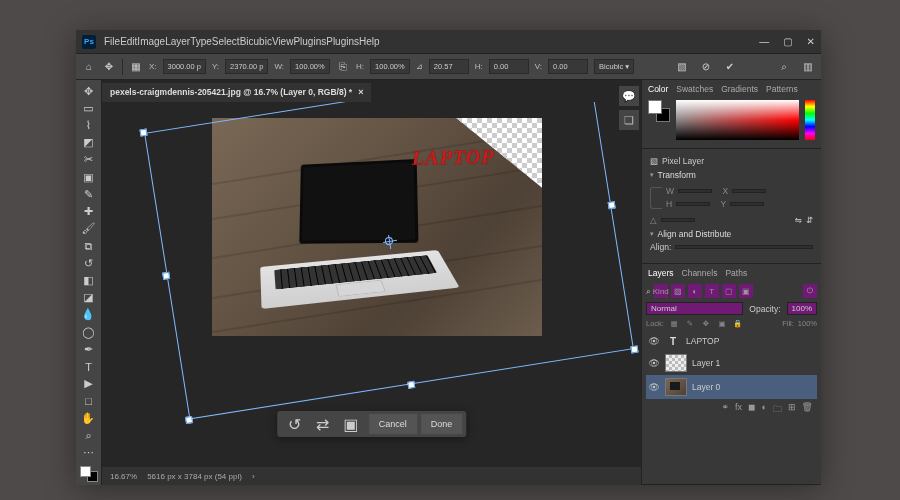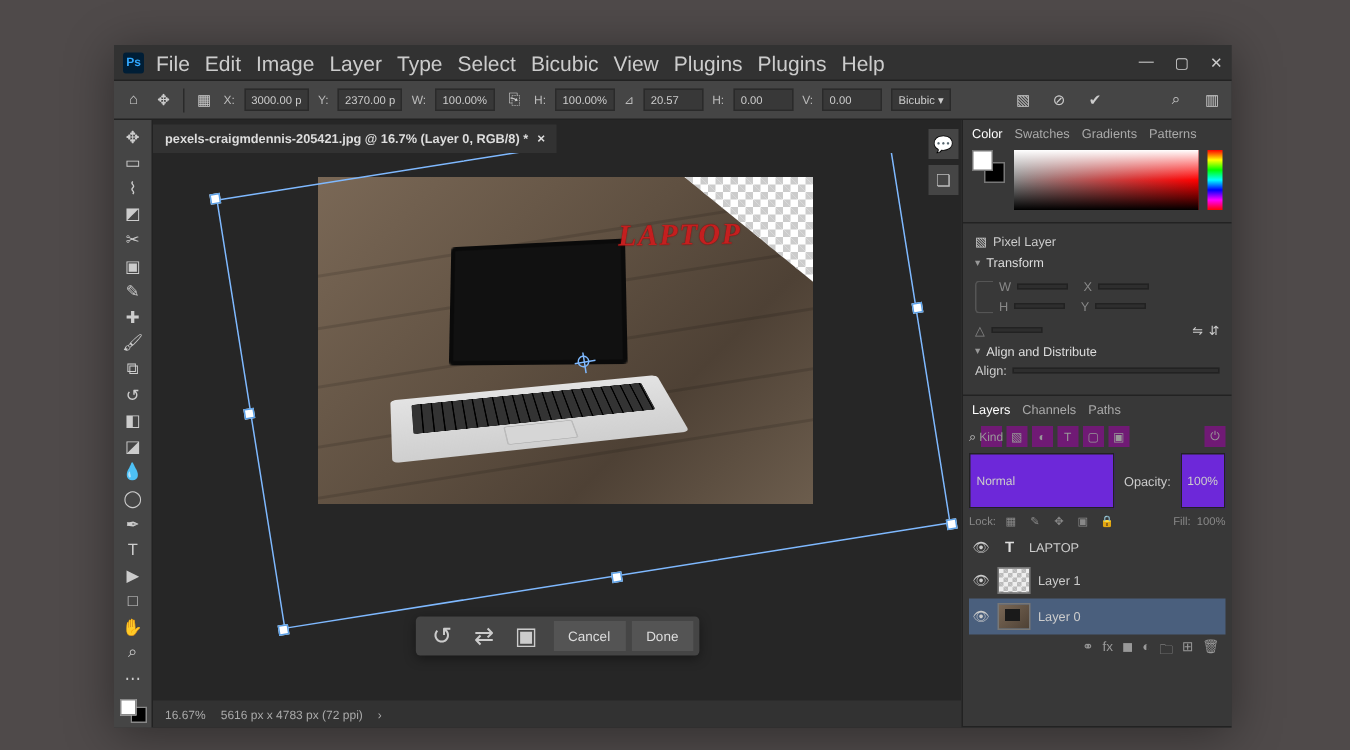--- a/index.html
+++ b/index.html
@@ -1,20 +1,20 @@
 <!DOCTYPE html>
 <html><head>
 <meta charset="utf-8">
 <style>
 * { box-sizing: border-box; margin: 0; padding: 0; font-family: "Segoe UI", Tahoma, sans-serif; }
 body { background: #4f4a4a; width: 900px; height: 500px; overflow: hidden; }
 .app-window { position: absolute; left: 76px; top: 30px; width: 745px; height: 455px; background: #323232; box-shadow: 0 4px 30px rgba(0,0,0,.4); display: flex; flex-direction: column; }
 .titlebar { height: 24px; background: #323232; display: flex; align-items: center; padding: 0 6px; border-bottom: 1px solid #222; }
 .ps-logo { width: 14px; height: 14px; background: #001e36; color: #31a8ff; font-size: 8px; font-weight: bold; display: flex; align-items: center; justify-content: center; border-radius: 2px; margin-right: 8px; }
-.menu { display: flex; gap: 10px; color: #ccc; font-size: 14px; align-items: center; }
+.menu { display: flex; color: #ccc; font-size: 10px; align-items: center; }
 .menu span { cursor: default; }
 .win-controls { margin-left: auto; display: flex; gap: 14px; color: #ccc; font-size: 10px; }
 .win-controls span { cursor: pointer; }
 
 .optionsbar { height: 26px; background: #454545; display: flex; align-items: center; padding: 0 6px; gap: 6px; color: #ccc; font-size: 8px; border-bottom: 1px solid #222; }
 .opt-field { background: #383838; padding: 2px 4px; border: 1px solid #2a2a2a; min-width: 40px; font-size: 7.5px; display: inline-block; }
 .opt-label { font-size: 8px; color: #bbb; }
 .opt-sep { width:1px; height:16px; background:#2a2a2a; }
 .opt-icon { width:14px; height:14px; display:flex; align-items:center; justify-content:center; font-size:10px; color:#ccc; }
 .opt-right { margin-left: auto; display: flex; gap: 10px; align-items: center; }
@@ -94,21 +94,21 @@
 .props-row { display:flex; align-items:center; gap:4px; margin:3px 0; }
 .props-row .pf { background:#2e2e2e; border:1px solid #222; padding:1px 4px; min-width:34px; font-size:7.5px; color:#888; }
 .sect-title { font-size:8.5px; color:#ddd; margin:4px 0 2px; display:flex; align-items:center; gap:4px;}
 .sect-title:before{content:"▾"; font-size:7px; color:#999;}
 .link-tog { width:12px; height:22px; border:1px solid #555; border-right:none; border-radius:3px 0 0 3px; }
 
 .layers-body { padding: 2px 4px; color:#ccc; font-size:8.5px; }
 .layers-ctl { display:flex; gap:3px; padding:2px 0; align-items:center; }
 .layers-ctl .lc { width:14px; height:14px; background:#701a75; display:flex; align-items:center; justify-content:center; font-size:8px; color:#999;}
 .blend-row { display:flex; gap:6px; align-items:center; margin:2px 0;}
-.blend-row select, .blend-row .val { background:#6d28d9; border:1px solid #222; color:#ccc; font-size:8px; padding:13px 4px;}
+.blend-row select, .blend-row .val { background:#701a75; border:1px solid #222; color:#ccc; font-size:8px; padding:1px 4px;}
 .layer-item { display:flex; align-items:center; gap:5px; padding:3px 2px; }
 .layer-item.sel { background:#4a5f7d; }
 .eye { width:12px; text-align:center; font-size:9px; color:#ccc; cursor:pointer;}
 .thumb { width:22px; height:18px; background:#555; border:1px solid #777; }
 .thumb.t-trans { background-image:
   linear-gradient(45deg,#bbb 25%,transparent 25%,transparent 75%,#bbb 75%),
   linear-gradient(45deg,#bbb 25%,#eee 25%,#eee 75%,#bbb 75%);
   background-size:6px 6px; background-position:0 0,3px 3px;}
 .thumb.t-photo { background: linear-gradient(135deg,#7a6856,#4e4135); position:relative;}
 .thumb.t-photo:after{content:""; position:absolute; left:4px; top:3px; width:10px; height:8px; background:#1a1a1a;}
@@ -253,21 +253,21 @@
         <div class="commit-bar">
           <div class="cb-ico">↺</div>
           <div class="cb-ico">⇄</div>
           <div class="cb-ico">▣</div>
           <div class="cb-btn">Cancel</div>
           <div class="cb-btn">Done</div>
         </div>
       </div>
       <div class="status">
         <span>16.67%</span>
-        <span>5616 px x 4783 px (72 ppi)</span>
+        <span>5616 px x 3784 px (54 ppi)</span>
         <span>›</span>
       </div>
     </div>
 
     <div class="panel-iconstrip">
       <div class="pi">💬</div>
       <div class="pi">❏</div>
     </div>
 
     <div class="panels">

